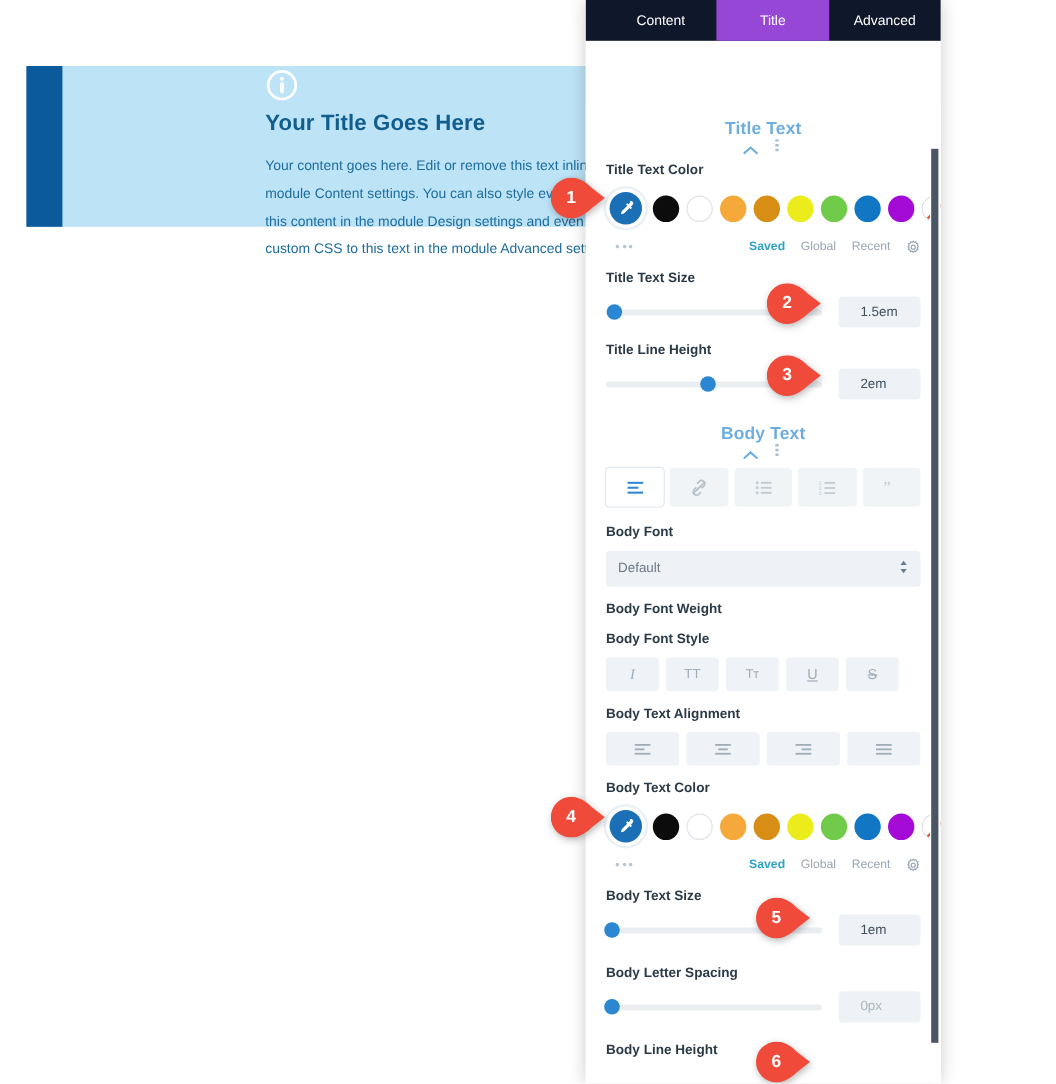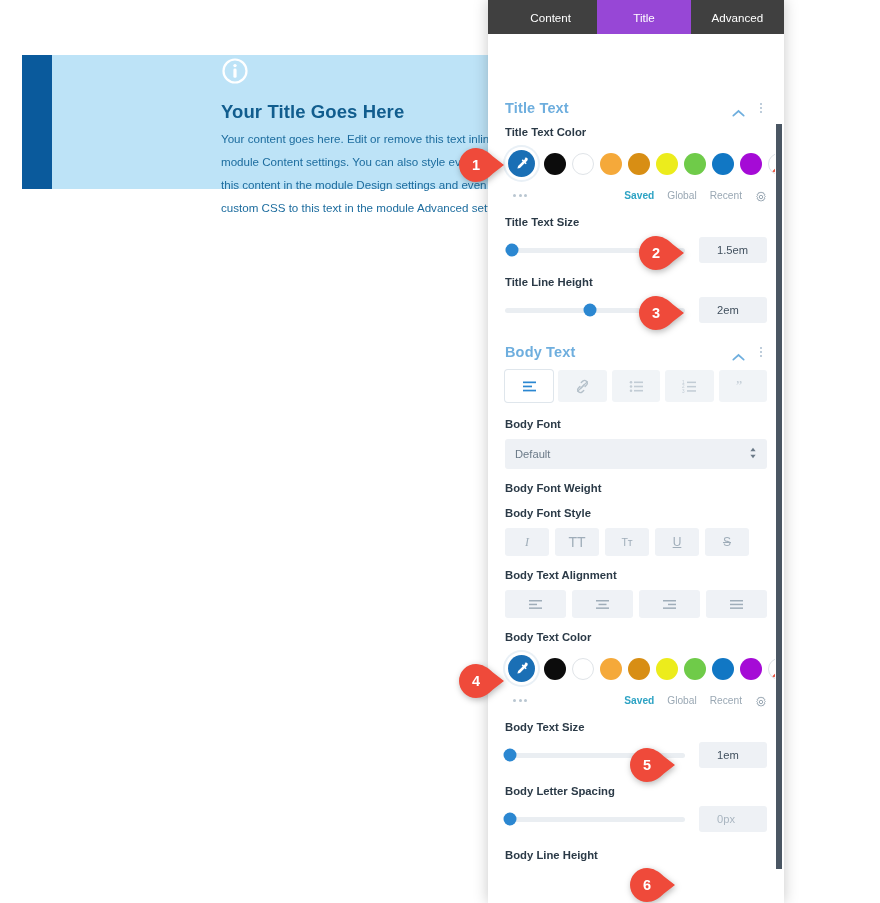--- a/index.html
+++ b/index.html
@@ -19,21 +19,21 @@
     background: #bde3f7;
     display: flex;
   }
   .blurb-bar { width: 30px; height: 134px; background: #0a5a9c; flex: 0 0 30px; }
   .blurb-body { position: relative; flex: 1; }
   .info-icon {
     position: absolute; left: 170px; top: 3px;
     width: 26px; height: 26px;
   }
   .blurb-title {
-    position: absolute; left: 169px; top: 46px;
+    position: absolute; left: 169px; top: 36px;
     font-size: 18.5px; font-weight: 700; color: #115d8e;
     letter-spacing: .1px; white-space: nowrap;
   }
   .blurb-text {
     position: absolute; left: 169px; top: 72px;
     width: 320px;
     font-size: 11.6px; color: #1c6c9e; line-height: 23px;
   }
 
   
@@ -48,38 +48,39 @@
     background: #8134c1; height: 52px; padding: 8px 14px 0 14px;
     position: relative;
   }
   .panel-title { color: #fff; font-size: 15.5px; font-weight: 700; letter-spacing: .2px; }
   .panel-preset { color: #dcc4ef; font-size: 10.3px; margin-top: 3px; }
   .hdr-icons { position: absolute; right: 10px; top: 9px; display: flex; gap: 9px; align-items: center; }
   .hdr-icon { width: 17px; height: 17px; display: flex; align-items: center; justify-content: center; cursor: pointer; }
   .kebab { display: flex; flex-direction: column; gap: 2px; align-items: center; width: 14px; }
   .kebab i { width: 2.4px; height: 2.4px; border-radius: 50%; background: #d8bdef; display: block; }
 
-  .tabs { display: flex; background: #404040; height: 34px; padding-left: 16px; }
+  .tabs { display: flex; background: #0f172a; height: 34px; padding-left: 16px; }
   .tab {
     flex: 1; display: flex; align-items: center; justify-content: center;
     color: #ffffff; font-size: 11.6px; cursor: pointer;
   }
   .tab.active { background: #9747d6; }
 
   .panel-scroll {
     position: absolute; left: 0; top: 86px; right: 0; bottom: 0;
     background: #fff; overflow: hidden;
   }
   .scrollbar-track { position: absolute; right: 0; top: 0; width: 9px; bottom: 0; background: #fff; }
   .scrollbar-thumb { position: absolute; right: 2px; top: 38px; width: 6px; height: 745px; background: #4a5663; border-radius: 0; }
 
   
   .sec-head {
     display: flex; align-items: center; justify-content: space-between;
     padding: 14px 17px 10px 17px;
+    flex-direction: column;
   }
   .sec-title { color: #6eaede; font-size: 14.5px; font-weight: 700; letter-spacing: .15px; }
   .sec-actions { display: flex; align-items: center; gap: 10px; }
   .chev { width: 13px; height: 9px; }
   .kebab-sm { display: flex; flex-direction: column; gap: 1.8px; align-items: center; width: 12px; }
   .kebab-sm i { width: 2.2px; height: 2.2px; border-radius: 50%; background: #a8bdcf; display: block; }
 
   .field { padding: 0 17px; margin-bottom: 13px; }
   .field-label { font-size: 11.3px; font-weight: 700; color: #2b3a47; margin-bottom: 9px; }
 
@@ -349,21 +350,21 @@
       </div>
 
       <div class="field">
         <div class="field-label">Body Font Weight</div>
       </div>
 
       <div class="field">
         <div class="field-label">Body Font Style</div>
         <div class="btn-group">
           <span class="sbtn" style="font-style:italic;font-family:'Liberation Serif',serif">I</span>
-          <span class="sbtn" style="font-size:14px">TT</span>
+          <span class="sbtn" style="font-size:11px">TT</span>
           <span class="sbtn" style="font-size:10.5px">Tᴛ</span>
           <span class="sbtn" style="text-decoration:underline">U</span>
           <span class="sbtn" style="text-decoration:line-through">S</span>
         </div>
       </div>
 
       <div class="field">
         <div class="field-label">Body Text Alignment</div>
         <div class="btn-group">
           <span class="abtn">

